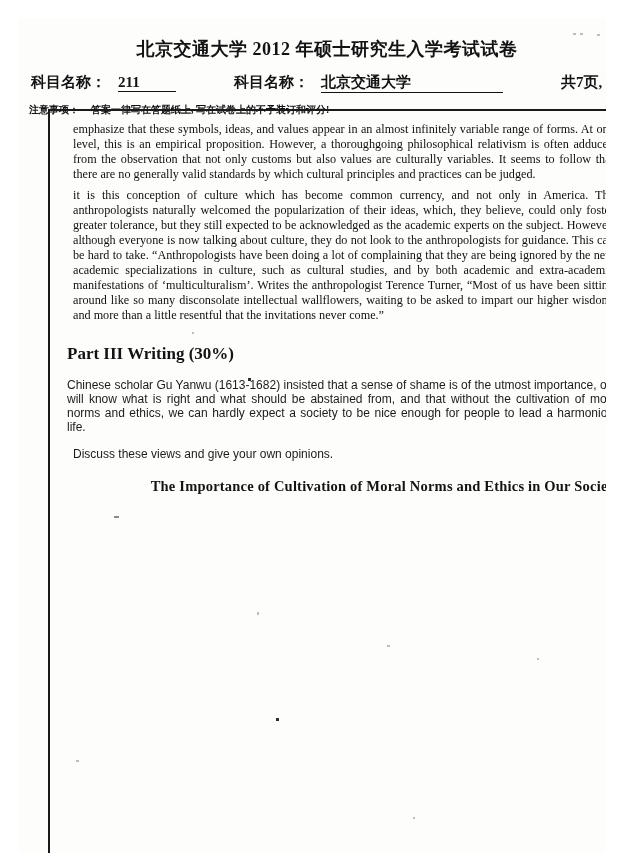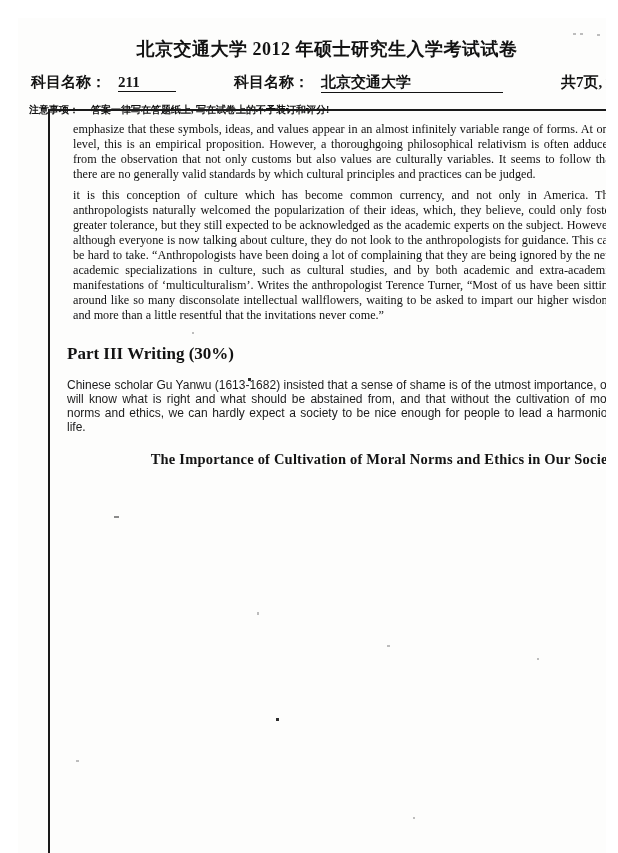--- a/index.html
+++ b/index.html
@@ -110,20 +110,21 @@
       <p>emphasize that these symbols, ideas, and values appear in an almost infinitely variable range of forms. At one level, this is an empirical proposition. However, a thoroughgoing philosophical relativism is often adduced from the observation that not only customs but also values are culturally variables. It seems to follow that there are no generally valid standards by which cultural principles and practices can be judged.</p>
       <p>it is this conception of culture which has become common currency, and not only in America. The anthropologists naturally welcomed the popularization of their ideas, which, they believe, could only foster greater tolerance, but they still expected to be acknowledged as the academic experts on the subject. However, although everyone is now talking about culture, they do not look to the anthropologists for guidance. This can be hard to take. “Anthropologists have been doing a lot of complaining that they are being ignored by the new academic specializations in culture, such as cultural studies, and by both academic and extra-academic manifestations of ‘multiculturalism’. Writes the anthropologist Terence Turner, “Most of us have been sitting around like so many disconsolate intellectual wallflowers, waiting to be asked to impart our higher wisdom, and more than a little resentful that the invitations never come.”</p>
     </div>
 
     <div class="part-heading">Part III Writing (30%)</div>
 
 
     <p class="sans topic-desc">Chinese scholar Gu Yanwu (1613-1682) insisted that a sense of shame is of the utmost importance, one will know what is right and what should be abstained from, and that without the cultivation of moral norms and ethics, we can hardly expect a society to be nice enough for people to lead a harmonious life.</p>
 
     <div class="instr-block">
+      <p class="sans">Discuss these views and give your own opinions.</p>
     </div>
 
     <div class="essay-title">The Importance of Cultivation of Moral Norms and Ethics in Our Society</div>
 
   </div>
 
   <div class="speck light" style="left:549px; top:9px;  width:3px; height:2px;"></div>
   <div class="speck light" style="left:556px; top:9px;  width:3px; height:2px;"></div>
   <div class="speck light" style="left:573px; top:10px; width:3px; height:2px;"></div>
   <div class="speck dark" style="left:224px; top:354px; width:3px; height:3px;"></div>

